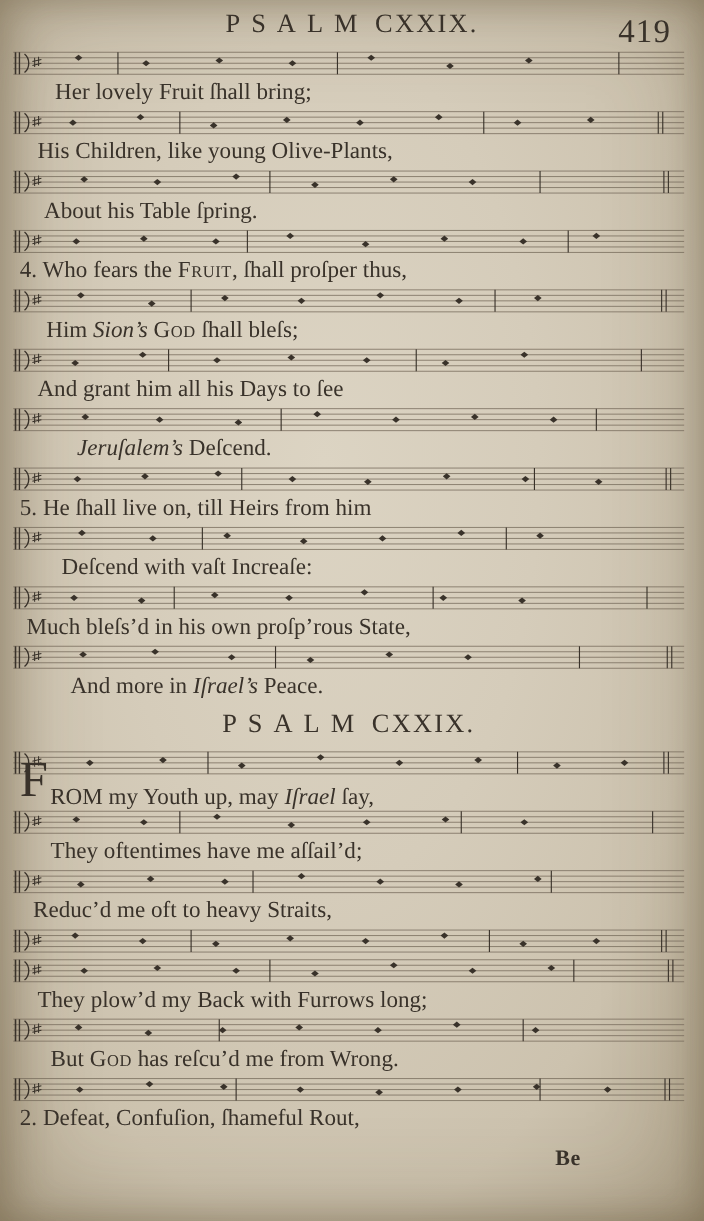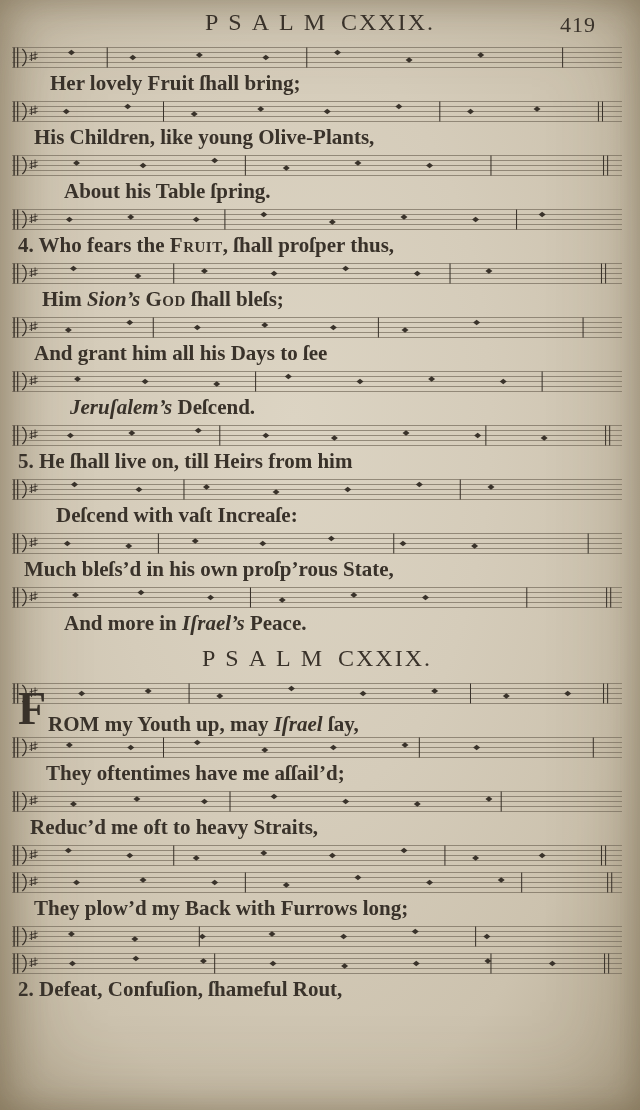--- a/index.html
+++ b/index.html
@@ -7,26 +7,26 @@
   .page{
     width:640px;height:1110px;position:relative;overflow:hidden;
     background:radial-gradient(ellipse at 46% 38%, #dcd4c3 0%, #d5ccba 40%, #ccc2ae 72%, #b4a890 100%);
     box-shadow:inset 0 0 90px rgba(80,62,34,.30), inset 14px 0 34px rgba(80,62,34,.22), inset -8px 0 24px rgba(80,62,34,.14);
     font-family:"Liberation Serif","DejaVu Serif",serif;
     color:#39322a;
   }
   .header{position:relative;text-align:center;padding-top:9px;height:32px;font-size:24px;}
   .tword{letter-spacing:10px;}
   .tnum{letter-spacing:2px;margin-left:6px;margin-top:44px;}
-  .pagenum{position:absolute;right:44px;top:12px;font-size:22px;letter-spacing:1px;}
+  .pagenum{position:absolute;right:30px;top:12px;font-size:30px;letter-spacing:1px;}
   .content{padding:4px 16px 0 10px;}
   .row{margin-bottom:2px;}
   .staff{height:25px;}
   .staff svg{display:block;width:100%;height:25px;}
-  .lyric{height:27px;line-height:27px;font-size:21px;white-space:nowrap;font-weight:bold;}
+  .lyric{height:27px;line-height:27px;font-size:21px;white-space:nowrap;}
   .it{font-style:italic;}
   .sc{font-variant:small-caps;letter-spacing:.5px;}
   .dc{font-size:46px;display:inline-block;transform:translateY(-7px);line-height:20px;margin-right:2px;}
   .section-heading{text-align:center;font-size:24px;margin:8px 0 6px 0;height:30px;}
   .catchword{text-align:right;padding-right:96px;font-size:20px;margin-top:12px;font-weight:bold;letter-spacing:.5px;}
 </style>
 </head>
 <body>
 
 <div class="page">
@@ -118,21 +118,21 @@
             <line x1="580" y1="2.5" x2="580" y2="22.5" stroke="#39322a" stroke-width="1"></line>
             <line x1="584" y1="2.5" x2="584" y2="22.5" stroke="#39322a" stroke-width="1"></line>
             <path d="M61.6 10 L65 7.2 L68.4 10 L65 12.8 Z" fill="#39322a"></path>
             <path d="M126.6 12.5 L130 9.7 L133.4 12.5 L130 15.3 Z" fill="#39322a"></path>
             <path d="M196.6 7.5 L200 4.7 L203.4 7.5 L200 10.3 Z" fill="#39322a"></path>
             <path d="M266.6 15 L270 12.2 L273.4 15 L270 17.8 Z" fill="#39322a"></path>
             <path d="M336.6 10 L340 7.2 L343.4 10 L340 12.8 Z" fill="#39322a"></path>
             <path d="M406.6 12.5 L410 9.7 L413.4 12.5 L410 15.3 Z" fill="#39322a"></path>
           </svg>
         </div>
-      <div class="lyric" style="margin-left:54px"><span>About his Table ſpring.</span></div>
+      <div class="lyric" style="margin-left:30px"><span>About his Table ſpring.</span></div>
     </div>
     <div class="row">
       <div class="staff">
           <svg viewBox="0 0 600 25" preserveAspectRatio="none">
             <line x1="2" y1="2.5" x2="598" y2="2.5" stroke="#766b5c" stroke-width="0.7"></line>
             <line x1="2" y1="7.5" x2="598" y2="7.5" stroke="#766b5c" stroke-width="0.7"></line>
             <line x1="2" y1="12.5" x2="598" y2="12.5" stroke="#766b5c" stroke-width="0.7"></line>
             <line x1="2" y1="17.5" x2="598" y2="17.5" stroke="#766b5c" stroke-width="0.7"></line>
             <line x1="2" y1="22.5" x2="598" y2="22.5" stroke="#766b5c" stroke-width="0.7"></line>
             <line x1="4" y1="2.5" x2="4" y2="22.5" stroke="#39322a" stroke-width="1.4"></line>
@@ -532,20 +532,21 @@
             <line x1="455" y1="2.5" x2="455" y2="22.5" stroke="#39322a" stroke-width="1"></line>
             <path d="M56.6 10 L60 7.2 L63.4 10 L60 12.8 Z" fill="#39322a"></path>
             <path d="M118.6 15 L122 12.2 L125.4 15 L122 17.8 Z" fill="#39322a"></path>
             <path d="M184.6 12.5 L188 9.7 L191.4 12.5 L188 15.3 Z" fill="#39322a"></path>
             <path d="M252.6 10 L256 7.2 L259.4 10 L256 12.8 Z" fill="#39322a"></path>
             <path d="M322.6 12.5 L326 9.7 L329.4 12.5 L326 15.3 Z" fill="#39322a"></path>
             <path d="M392.6 7.5 L396 4.7 L399.4 7.5 L396 10.3 Z" fill="#39322a"></path>
             <path d="M462.6 12.5 L466 9.7 L469.4 12.5 L466 15.3 Z" fill="#39322a"></path>
           </svg>
         </div>
+      <div class="lyric" style="margin-left:36px"><span>But </span><span class="sc">God</span><span> has reſcu’d me from Wrong.</span></div>
     </div>
     <div class="row">
       <div class="staff">
           <svg viewBox="0 0 600 25" preserveAspectRatio="none">
             <line x1="2" y1="2.5" x2="598" y2="2.5" stroke="#766b5c" stroke-width="0.7"></line>
             <line x1="2" y1="7.5" x2="598" y2="7.5" stroke="#766b5c" stroke-width="0.7"></line>
             <line x1="2" y1="12.5" x2="598" y2="12.5" stroke="#766b5c" stroke-width="0.7"></line>
             <line x1="2" y1="17.5" x2="598" y2="17.5" stroke="#766b5c" stroke-width="0.7"></line>
             <line x1="2" y1="22.5" x2="598" y2="22.5" stroke="#766b5c" stroke-width="0.7"></line>
             <line x1="4" y1="2.5" x2="4" y2="22.5" stroke="#39322a" stroke-width="1.4"></line>
@@ -565,15 +566,16 @@
             <path d="M253.6 12.5 L257 9.7 L260.4 12.5 L257 15.3 Z" fill="#39322a"></path>
             <path d="M323.6 15 L327 12.2 L330.4 15 L327 17.8 Z" fill="#39322a"></path>
             <path d="M393.6 12.5 L397 9.7 L400.4 12.5 L397 15.3 Z" fill="#39322a"></path>
             <path d="M463.6 10 L467 7.2 L470.4 10 L467 12.8 Z" fill="#39322a"></path>
             <path d="M526.6 12.5 L530 9.7 L533.4 12.5 L530 15.3 Z" fill="#39322a"></path>
           </svg>
         </div>
       <div class="lyric" style="margin-left:8px"><span>2. Defeat, Confuſion, ſhameful Rout,</span></div>
     </div>
 
+    <div class="catchword">Be</div>
 
   </div>
 </div>
 
 </body></html>

